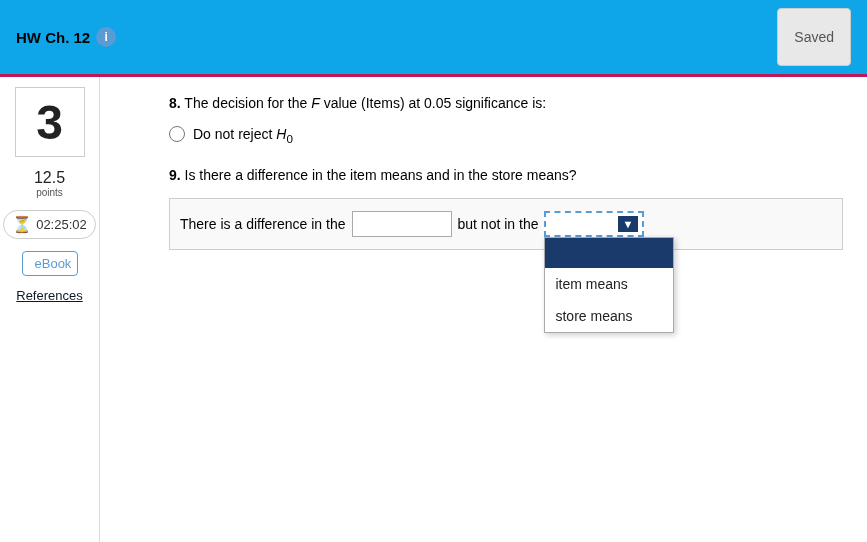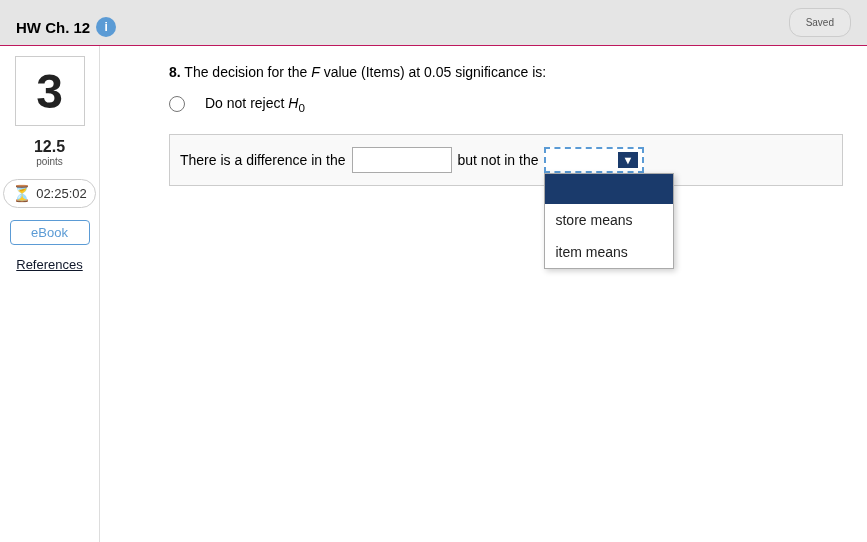--- a/index.html
+++ b/index.html
@@ -9,25 +9,25 @@
       background: #fff;
       width: 867px;
       height: 542px;
       overflow: hidden;
       position: relative;
     }
 
     
     .top-bar {
       display: flex;
-      align-items: flex-end;
+      align-items: center;
       justify-content: space-between;
       padding: 8px 16px;
-      border-bottom: 1px solid #be185d;
-      background: #e5e5e5;
+      border-bottom: 3px solid #be185d;
+      background: #0ea5e9;
     }
     .top-bar-left {
       display: flex;
       align-items: center;
       gap: 6px;
       font-weight: bold;
       font-size: 15px;
     }
     .info-icon {
       width: 20px;
@@ -38,23 +38,23 @@
       display: inline-flex;
       align-items: center;
       justify-content: center;
       font-size: 12px;
       font-weight: bold;
       cursor: pointer;
     }
     .saved-btn {
       background: #e8e8e8;
       border: 1px solid #ccc;
-      border-radius: 12px;
-      padding: 8px 16px;
-      font-size: 10px;
+      border-radius: 4px;
+      padding: 20px 16px;
+      font-size: 14px;
       color: #555;
       cursor: default;
     }
 
     
     .layout {
       display: flex;
       height: calc(542px - 42px);
     }
 
@@ -77,21 +77,21 @@
       justify-content: center;
       font-size: 48px;
       font-weight: bold;
       color: #222;
     }
     .points-section {
       text-align: center;
     }
     .points-value {
       font-size: 16px;
-      font-weight: bold;
+      font-weight: normal;
       color: #222;
     }
     .points-label {
       font-size: 10px;
       color: #555;
     }
     .timer-box {
       display: flex;
       align-items: center;
       gap: 4px;
@@ -106,21 +106,21 @@
       font-size: 16px;
     }
     .ebook-btn {
       background: #fff;
       border: 1px solid #5b9bd5;
       color: #5b9bd5;
       border-radius: 4px;
       padding: 4px 12px;
       font-size: 13px;
       cursor: pointer;
-      width: 80px;
+      width: 56px;
       text-align: center;
     }
     .references-btn {
       background: #fff;
       border: none;
       color: #0f172a;
       font-size: 13px;
       cursor: pointer;
       text-decoration: underline;
     }
@@ -139,22 +139,22 @@
     .question-text {
       margin-bottom: 12px;
       font-size: 14px;
       line-height: 1.5;
     }
     .question-text .q-num {
       font-weight: bold;
     }
     .radio-option {
       display: flex;
-      align-items: center;
-      gap: 20px;
+      align-items: flex-start;
+      gap: 8px;
       margin-bottom: 10px;
       font-size: 14px;
     }
     .radio-option input[type="radio"] {
       width: 16px;
       height: 16px;
     }
 
     
     .q9-sentence {
@@ -256,33 +256,37 @@
         <span class="q-num">8.</span>
         <span> The decision for the <em>F</em> value (Items) at 0.05 significance is:</span>
       </div>
       <div class="radio-option">
         <input type="radio" name="q8" style="">
         <label>Do not reject <em>H</em><sub>0</sub></label>
       </div>
     </div>
 
     <div class="question-block">
+      <div class="question-text">
+        <span class="q-num">9.</span>
+        <span> Is there a difference in the item means and in the store means?</span>
+      </div>
 
       <div class="q9-sentence">
         <span>There is a difference in the</span>
         <input type="text" class="q9-input" style="">
         <span>but not in the</span>
         <div class="q9-dropdown-wrapper">
           <div class="q9-dropdown-trigger">
             <span></span>
             <span class="arrow">▼</span>
           </div>
           <div class="dropdown-menu">
             <div class="dropdown-selected-bar"></div>
+            <div class="dropdown-item">item means</div>
             <div class="dropdown-item">store means</div>
-            <div class="dropdown-item">item means</div>
           </div>
         </div>
       </div>
     </div>
 
   </div>
 </div>
 
 </body></html>

